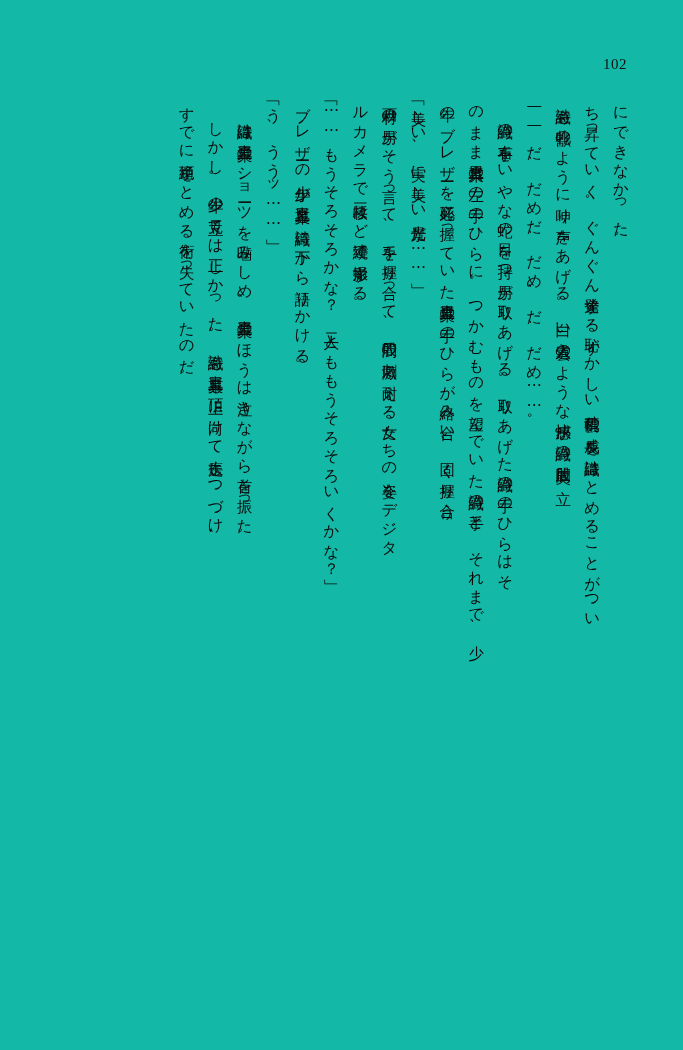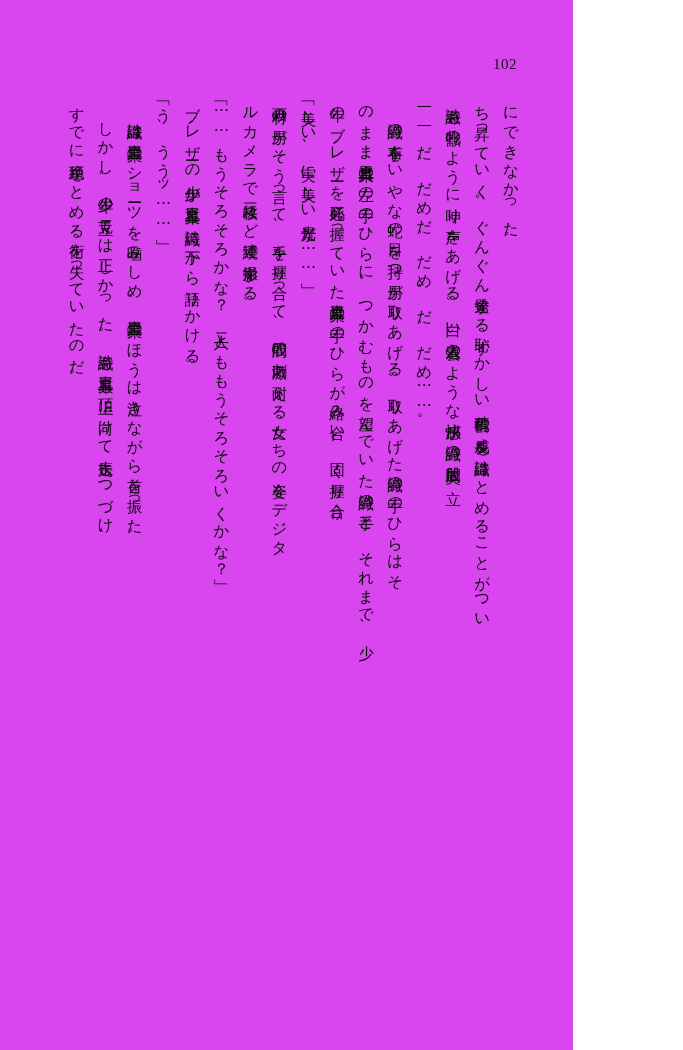--- a/index.html
+++ b/index.html
@@ -5,23 +5,23 @@
   html, body {
     margin: 0;
     padding: 0;
     background: #ffffff;
   }
   body {
     font-family: "Liberation Serif", "DejaVu Serif", serif;
   }
   #page {
     position: relative;
-    width: 573px;
+    width: 683px;
     height: 1050px;
-    background: #d946ef;
+    background: #14b8a6;
     overflow: hidden;
   }
   #page-number {
     position: absolute;
     top: 56px;
     right: 56px;
     font-size: 15px;
     color: #111111;
     letter-spacing: 0.5px;
     font-family: "Liberation Serif", "DejaVu Serif", serif;

